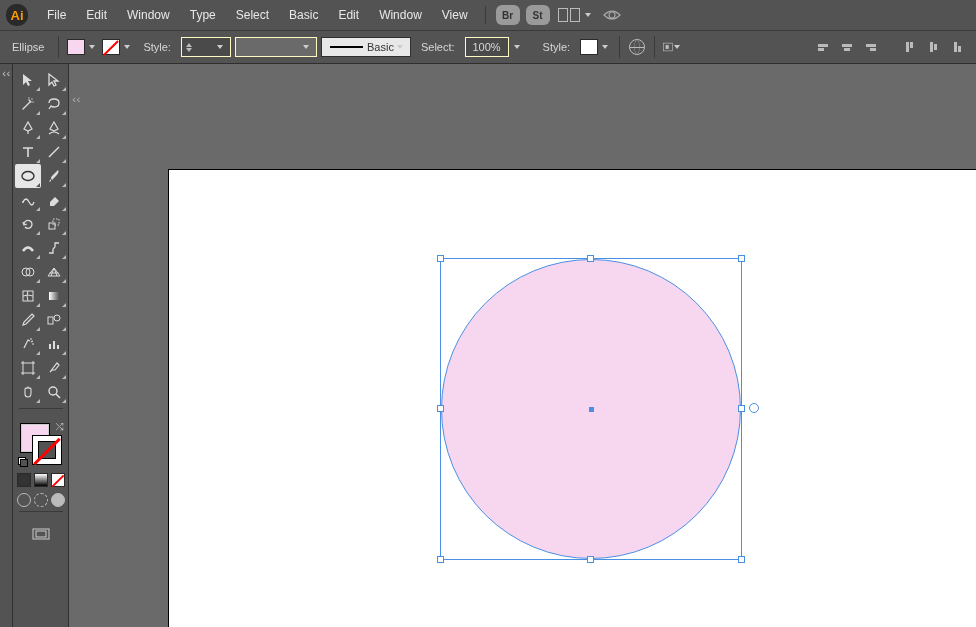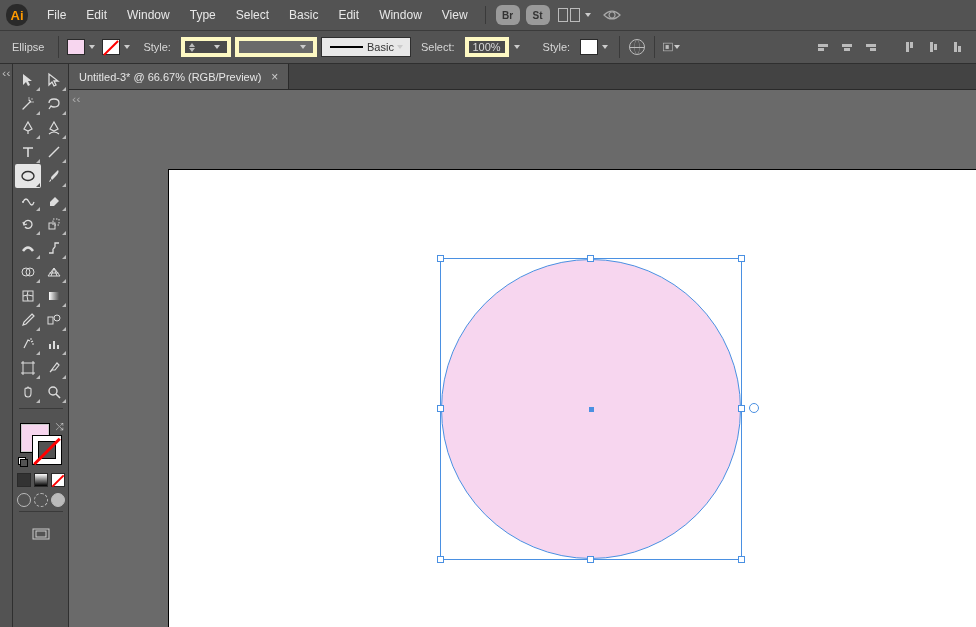--- a/index.html
+++ b/index.html
@@ -13,21 +13,21 @@
   .menu-arrange { display: flex; gap: 2px; margin-left: 4px; align-items: center; }
   .arr-box { width: 10px; height: 14px; border: 1px solid #bbb; }
   .menu-search { margin-left: 6px; color: #bbb; }
   
   .controlbar { height: 34px; background: #535353; border-top: 1px solid #3b3b3b; border-bottom: 1px solid #2f2f2f; display: flex; align-items: center; padding: 0 6px; gap: 4px; }
   .ctrl-label { color: #d8d8d8; font-size: 11px; padding: 0 6px; }
   .ctrl-swatch { width: 18px; height: 16px; border: 1px solid #2a2a2a; display: inline-block; position: relative; }
   .ctrl-swatch.none::after { content: ''; position: absolute; left: -2px; right: -2px; top: 50%; height: 2px; background: red; transform: rotate(-45deg); }
   .ctrl-dd { width: 12px; height: 16px; display: flex; align-items: center; justify-content: center; }
   .ctrl-dd::after { content: ''; border-left: 3px solid transparent; border-right: 3px solid transparent; border-top: 4px solid #ccc; }
-  .ctrl-field { height: 20px; background: #4a4a4a; border: 4px solid #fef9c3; display: flex; align-items: center; padding: 0 4px; }
+  .ctrl-field { height: 20px; background: #4a4a4a; border: 1px solid #fef9c3; display: flex; align-items: center; padding: 0 4px; }
   .ctrl-group { display: flex; align-items: center; gap: 1px; }
   .stroke-weight { width: 50px; }
   .stroke-profile { width: 82px; background: #6a6a6a; }
   .brush-def { width: 90px; background: #e8e8e8; color: #333; justify-content: space-between; border: 1px solid #2f2f2f; }
   .brush-line { flex: 1; height: 2px; background: #000; margin: 0 4px; }
   .opacity-field { width: 44px; justify-content: center; }
   .style-swatch { width: 18px; height: 16px; background: #fff; border: 1px solid #2a2a2a; }
   .align-icn { width: 18px; height: 18px; display: flex; align-items: center; justify-content: center; cursor: default; }
   .align-stack { display: flex; align-items: center; gap: 6px; margin-left: auto; padding-right: 4px; }
   .align-glyph { display: flex; flex-direction: column; gap: 1px; align-items: center; }
@@ -416,26 +416,20 @@
     <div class="tb-hr"></div>
     <div class="screenmode tool-corner">
       <svg width="18" height="14" viewBox="0 0 18 14">
           <rect x="1" y="1" width="16" height="10" fill="none" stroke="currentColor"></rect>
           <rect x="4" y="3" width="10" height="6" fill="none" stroke="currentColor"></rect>
         </svg>
     </div>
   </div>
 
   <div class="docarea">
-    <div class="tabstrip">
-      <div class="doctab">
-        <span>Untitled-3* @ 66.67% (RGB/Preview)</span>
-        <span class="x">×</span>
-      </div>
-    </div>
     <span class="tab-collapse">‹‹</span>
 
     <div class="canvas-wrap"></div>
 
     <div class="bbox">
       <div class="ellipse" style="background:#f7d6ef"></div>
       <div class="handle h-tl"></div>
       <div class="handle h-tm"></div>
       <div class="handle h-tr"></div>
       <div class="handle h-ml"></div>

